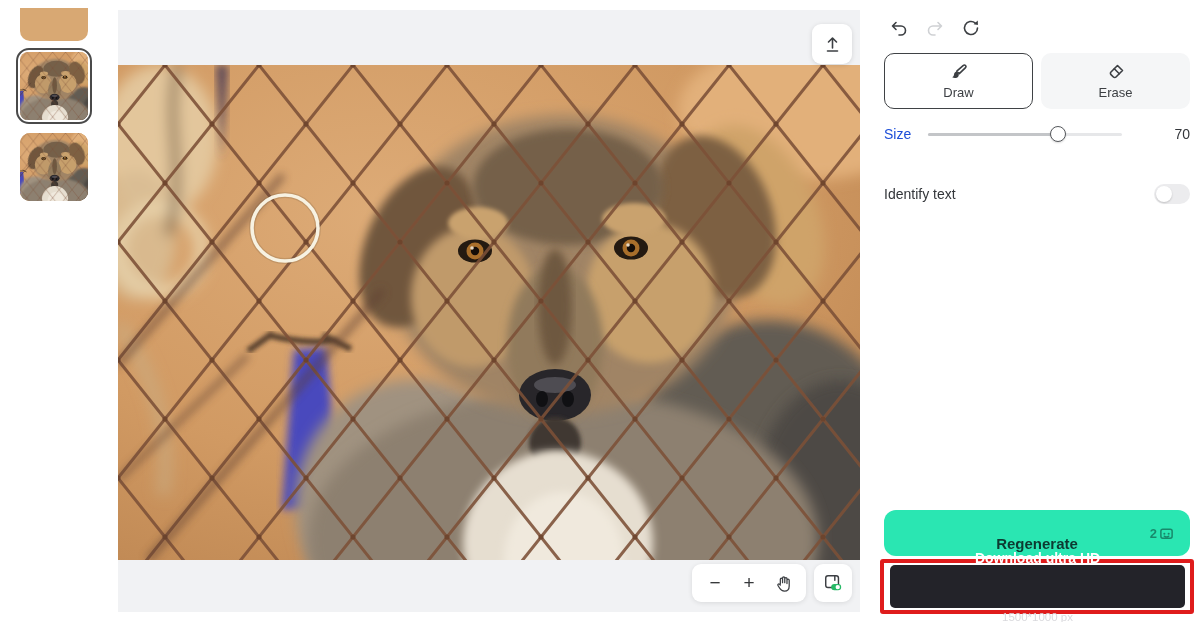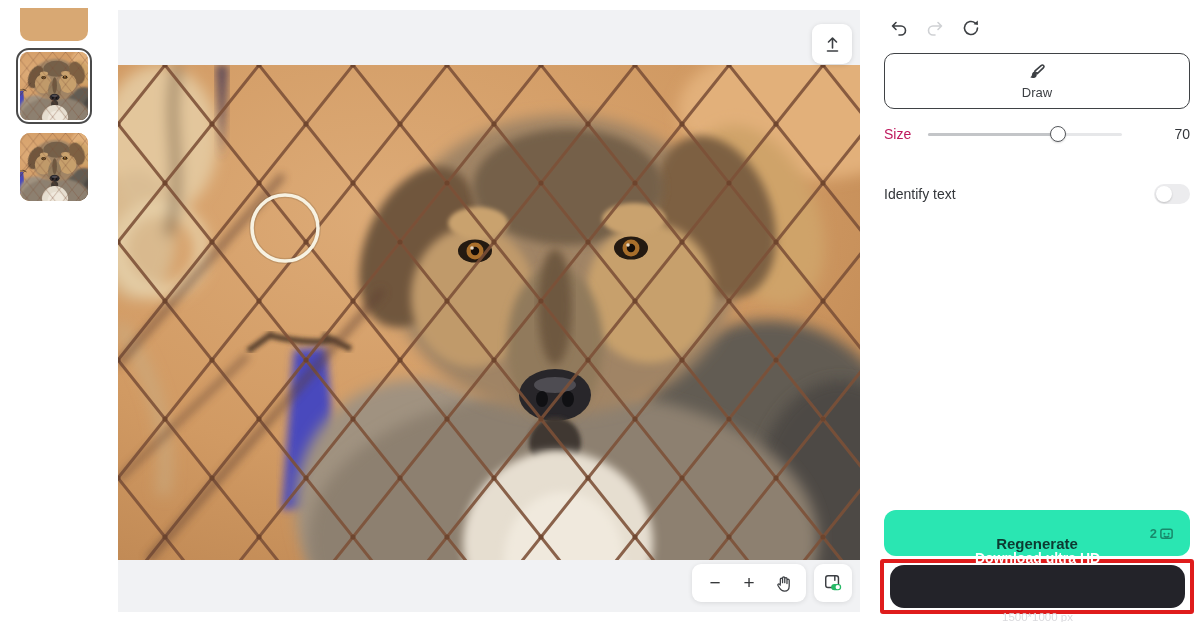--- a/index.html
+++ b/index.html
@@ -25,37 +25,37 @@
 
   
   .panel { position:absolute; left:884px; top:0; width:306px; height:622px; }
   .history { position:absolute; top:18px; left:4px; display:flex; gap:14px; }
   .history button { background:none; border:none; cursor:pointer; width:22px; height:22px; padding:0; }
   .tools { position:absolute; top:53px; left:0; width:306px; display:flex; gap:8px; }
   .tool-btn { flex:1; height:56px; border-radius:10px; border:1.5px solid transparent; background:#f5f6f7; cursor:pointer; display:flex; flex-direction:column; align-items:center; justify-content:center; gap:3px; font-family:"Liberation Sans",sans-serif; }
   .tool-btn .lbl { font-size:13px; color:#3c3f43; }
   .tool-btn.active { background:#ffffff; border-color:#3f4245; }
   .size-row { position:absolute; top:124px; left:0; width:306px; height:20px; display:flex; align-items:center; }
-  .size-label { font-size:14px; color:#be185d; width:44px; }
+  .size-label { font-size:14px; color:#1d4ed8; width:44px; }
   .slider { position:relative; flex:1; height:20px; margin-right:14px; cursor:pointer; }
   .slider .track { position:absolute; top:9px; left:0; right:0; height:3px; background:#e6e7e9; border-radius:2px; }
   .slider .fill { position:absolute; top:9px; left:0; width:67%; height:3px; background:#c3c5c8; border-radius:2px; }
   .slider .thumb-dot { position:absolute; top:2px; left:67%; width:16px; height:16px; margin-left:-8px; background:#fff; border:1.6px solid #55585c; border-radius:50%; box-shadow:0 1px 2px rgba(0,0,0,.15); }
   .size-value { font-size:14px; color:#33363a; width:22px; text-align:right;margin-left:32px; }
   .identify-row { position:absolute; top:184px; left:0; width:306px; display:flex; align-items:center; justify-content:space-between; }
   .identify-label { font-size:14px; color:#33363a; }
   .toggle { position:relative; width:36px; height:20px; background:#ececee; border-radius:10px; cursor:pointer; }
   .toggle .knob { position:absolute; top:2px; left:2px; width:16px; height:16px; background:#fff; border-radius:50%; box-shadow:0 1px 2px rgba(0,0,0,.18); }
 
   .regen-btn { position:absolute; top:510px; left:0; width:306px; height:46px; border:none; border-radius:12px; cursor:pointer; display:flex; align-items:center; justify-content:center; }
   .regen-label { font-size:15px; font-weight:bold; color:#0d3a31;margin-top:20px; }
   .regen-credits { position:absolute; right:16px; top:0; height:46px; display:flex; align-items:center; gap:2px; font-size:13px; color:rgba(10,60,50,.55); font-weight:bold; }
 
   .download-wrap { position:absolute; top:559px; left:-4px; width:314px; height:55px; border:4px solid #df1c1c; border-radius:3px; }
-  .download-btn { position:absolute; left:6px; top:2px; width:295px; height:43px; background:#232329; border:none; border-radius:14px; cursor:pointer; display:flex; flex-direction:column; align-items:center; justify-content:center; gap:1px; }
+  .download-btn { position:absolute; left:6px; top:2px; width:295px; height:43px; background:#232329; border:none; border-radius:5px; cursor:pointer; display:flex; flex-direction:column; align-items:center; justify-content:center; gap:1px; }
   .dl-title { font-size:14px; font-weight:bold; color:#ffffff; font-family:"Liberation Sans",sans-serif; }
   .dl-sub { font-size:11.5px; color:#d9d9dd; font-family:"Liberation Sans",sans-serif;margin-top:44px; }
 
   .icon-stroke { stroke:#3c3f43; stroke-width:1.6; fill:none; stroke-linecap:round; stroke-linejoin:round; }
   .icon-disabled { stroke:#cfd1d4; }
 </style>
 </head>
 <body>
 
 <svg width="0" height="0" style="position:absolute" aria-hidden="true">
@@ -224,20 +224,27 @@
     </div>
 
     <div class="tools">
       <button class="tool-btn active">
         <svg width="20" height="20" viewBox="0 0 20 20">
           <path class="icon-stroke" d="M16.5 3.5 c.8.8.6 1.6-.2 2.4 l-6 5.8 -2.5-2.5 6.3-5.6 c.8-.7 1.6-.9 2.4-.1 Z"></path>
           <path d="M7.5 9.5 c-1.8.4-2.3 1.7-2.5 3.2 -.2 1.3-.7 2-1.8 2.5 1.9 1.3 5 .9 6.1-.8 .8-1.2.7-2.4-.3-3.4 Z" fill="#3c3f43"></path>
         </svg>
         <span class="lbl">Draw</span>
       </button>
+      <button class="tool-btn">
+        <svg width="20" height="20" viewBox="0 0 20 20">
+          <path class="icon-stroke" d="M11.5 3.5 l5 5 -6.5 6.5 a1.8 1.8 0 0 1-2.6 0 l-2.4-2.4 a1.8 1.8 0 0 1 0-2.6 Z"></path>
+          <path class="icon-stroke" d="M8.3 6.7 l5 5"></path>
+        </svg>
+        <span class="lbl">Erase</span>
+      </button>
     </div>
 
     <div class="size-row">
       <span class="size-label">Size</span>
       <div class="slider">
         <div class="track"></div>
         <div class="fill"></div>
         <div class="thumb-dot"></div>
       </div>
       <span class="size-value">70</span>

